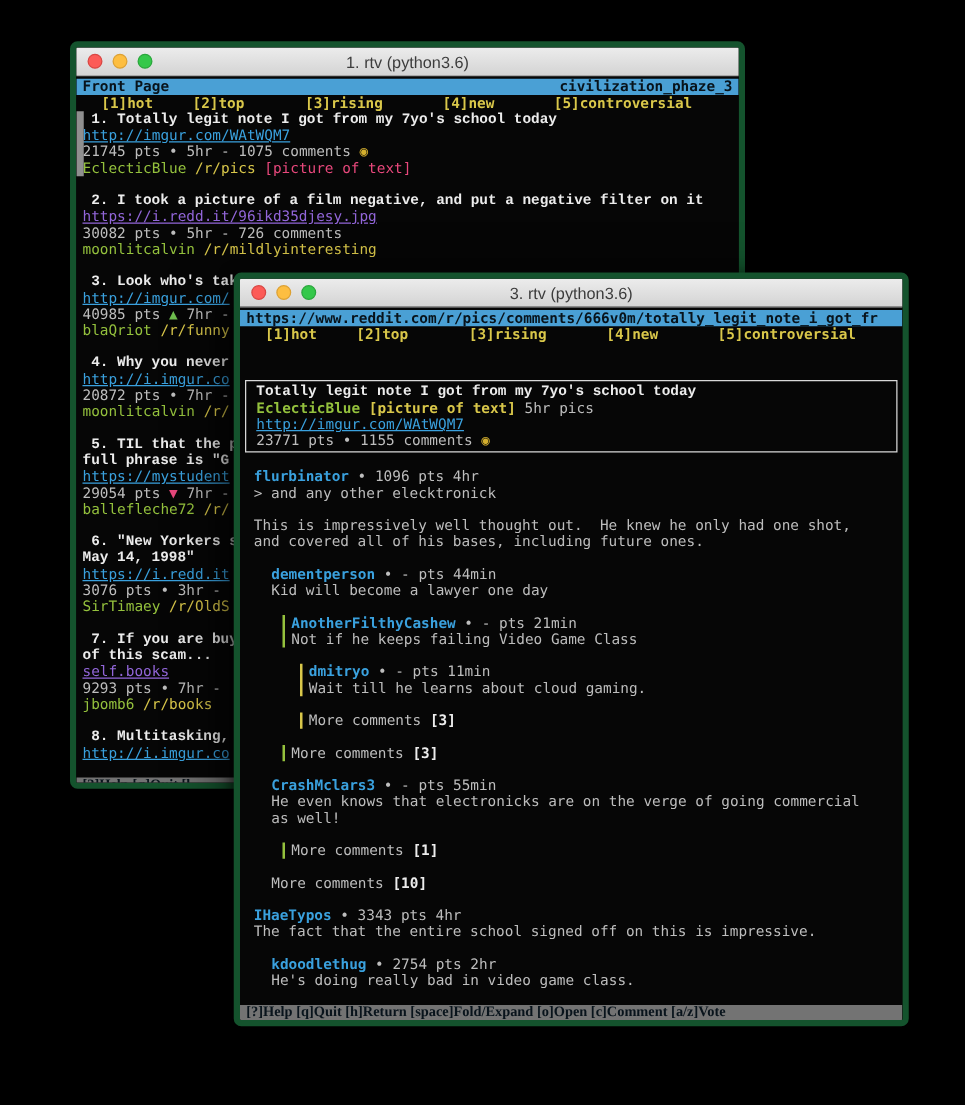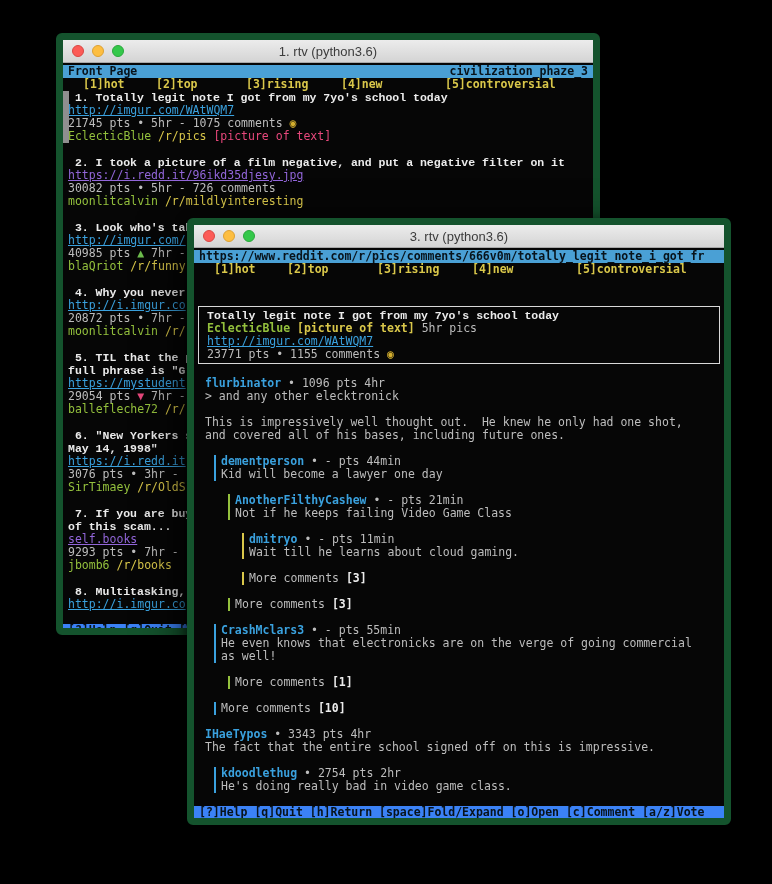--- a/index.html
+++ b/index.html
@@ -1,58 +1,58 @@
 <!DOCTYPE html>
 <html><head>
 <meta charset="utf-8">
 <style>
   html,body{margin:0;padding:0;background:#000;}
   .desktop{position:relative;width:772px;height:884px;background:#000;overflow:hidden;font-family:"DejaVu Sans Mono",monospace;}
-  .window{position:absolute;border-radius:6px;overflow:hidden;border:7px solid #14532d;background:#060606;}
+  .window{position:absolute;border-radius:6px;overflow:hidden;border:5px solid #14532d;background:#060606;}
   .win-back{left:56px;top:33px;width:530px;height:588px;box-shadow:0 12px 34px rgba(0,0,0,0.65);}
   .win-front{left:187px;top:218px;width:530px;height:593px;box-shadow:0 20px 50px rgba(0,0,0,0.8),0 3px 12px rgba(0,0,0,0.6);}
   .titlebar{height:22px;background:linear-gradient(#ececec,#d4d4d4);border-bottom:1px solid #a8a8a8;position:relative;display:flex;align-items:center;justify-content:center;font-family:"Liberation Sans",sans-serif;font-size:13px;color:#3c3c3c;}
   .lights{position:absolute;left:9px;top:5px;display:flex;gap:8px;}
   .light{width:12px;height:12px;border-radius:50%;}
   .light.red{background:#fc5b57;border:1px solid #d94743;box-sizing:border-box;}
   .light.yellow{background:#fdbe41;border:1px solid #dda133;box-sizing:border-box;}
   .light.green{background:#34c84a;border:1px solid #2aa73c;box-sizing:border-box;}
   .term{display:flex;flex-direction:column;height:565px;background:#060606;font-size:11.5px;line-height:13px;color:#bdbdbd;padding:2px 0 6px 0;overflow:hidden;}
   .term-front{height:569px;}
   .line{white-space:pre;min-height:13px;padding:0 5px;}
   .hbar{background:#4aa0d5;color:#08131b;font-weight:bold;display:flex;justify-content:space-between;}
   .menuline{position:relative;color:#d9c74a;font-weight:bold;}
   .menuline span{position:absolute;top:0;}
-  .m0{left:20px}.m1{left:93px}.m2{left:183px}.m3{left:278px}.m4{left:382px}
+  .m0{left:20px}.m1{left:93px}.m2{left:183px}.m3{left:293px}.m4{left:382px}
   .t-white{color:#ececec;font-weight:bold;font-family:Liberation Mono, monospace;}
   .t-gray{color:#bdbdbd;}
   .t-green{color:#94c13d;}
   .t-greenb{color:#94c13d;font-weight:bold;}
   .t-yellow{color:#d9c74a;}
   .t-yellowb{color:#d9c74a;font-weight:bold;}
   .t-pink{color:#e8487c;}
   .t-link{color:#3aa1de;text-decoration:underline;}
   .t-visited{color:#9266d9;text-decoration:underline;}
   .t-blueb{color:#3aa1de;font-weight:bold;}
   .t-gold{color:#d4af2e;}
   .t-up{color:#6fbf4e;}
   .t-down{color:#e8487c;}
   .t-countb{color:#ececec;font-weight:bold;}
   .post{position:relative;margin-bottom:13px;}
   .post .sel-ind{position:absolute;left:0;top:0;bottom:0;width:6px;background:#8f8f8f;}
-  .statusbar{margin-top:auto;background:#3b82f6;color:#08131b;font-weight:bold;white-space:pre;padding:0 5px;min-height:13px;}
+  .statusbar{margin-top:auto;background:#737373;color:#08131b;font-weight:bold;white-space:pre;padding:0 5px;min-height:13px;font-family:Liberation Serif, serif;}
   .subbox{border:1px solid #d8d8d8;margin:0 4px 13px 4px;padding:2px 3px;}
   .comment{display:flex;margin-bottom:13px;}
   .cbar{width:2px;flex:none;}
   .cb0{background:#c060c8;}
   .cb1{background:#3aa1de;}
   .cb2{background:#94c13d;}
   .cb3{background:#d9c74a;}
   .d0{margin-left:6px;flex-direction:column;}
-  .d1{margin-left:20px;}
+  .d1{margin-left:20px;flex-direction:column;}
   .d2{margin-left:34px;}
   .d3{margin-left:48px;}
   .cbody{padding-left:5px;}
   .cbody .line{padding:0;}
   .blank{min-height:13px;}
 </style>
 </head>
 <body>
 
 <div class="desktop">

